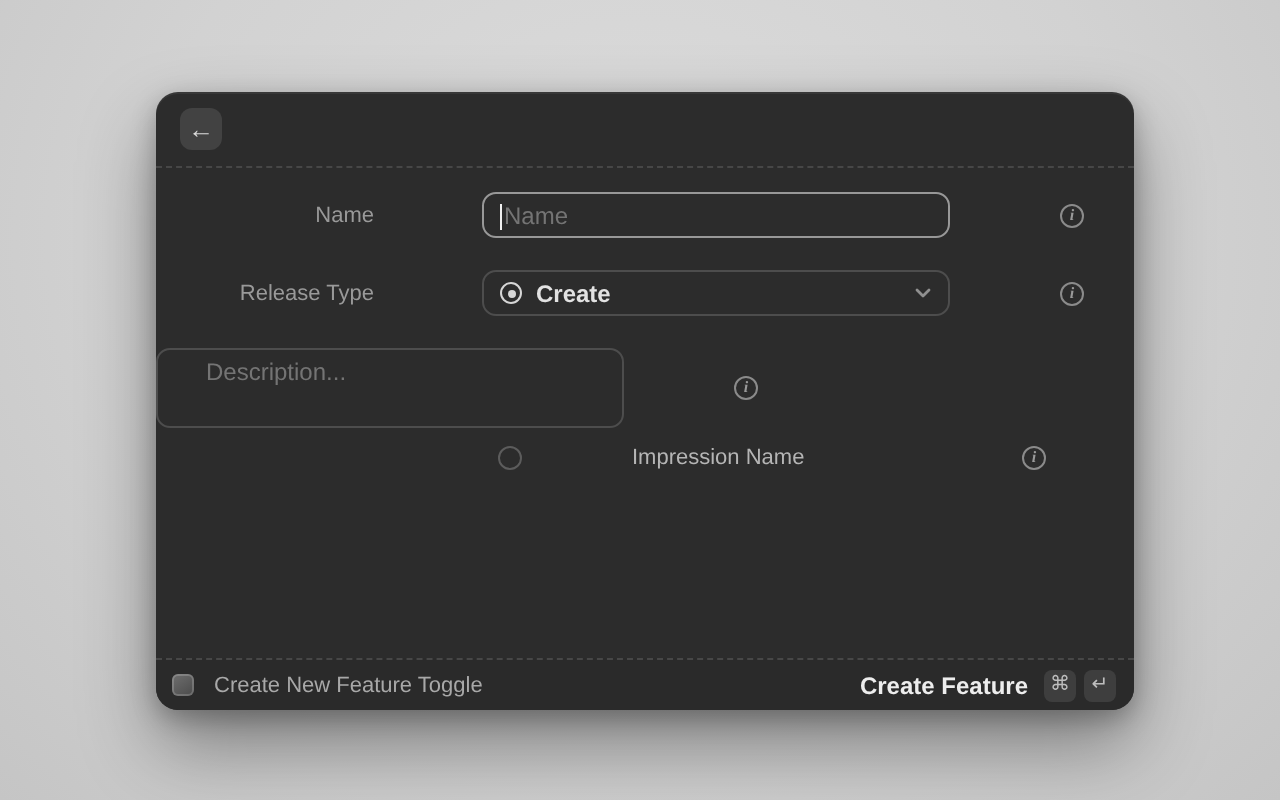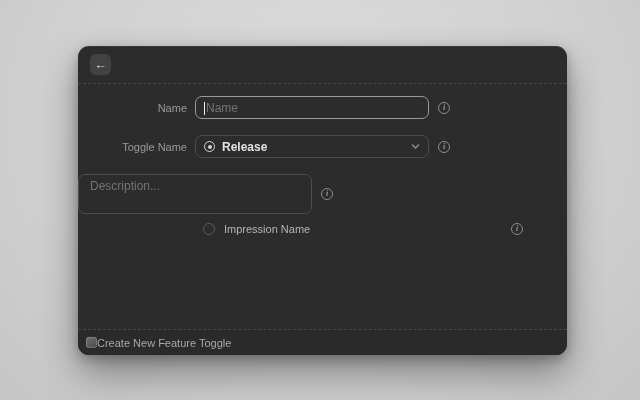--- a/index.html
+++ b/index.html
@@ -26,21 +26,21 @@
   }
   .back-btn {
     width:21px; height:21px; border-radius:6px; background:#424242;
     color:#d9d9d9; font-size:13px; line-height:1;
     display:flex; align-items:center; justify-content:center;
     cursor:pointer; user-select:none;
   }
 
   
   .content { padding-top:12px; }
-  .row { display:flex; align-items:center; margin-bottom:16px; }
+  .row { display:flex; align-items:center; margin-bottom:16px;gap:46px; }
   .row-label {
     width:117px; padding-right:8px; text-align:right;
     font-size:11px; color:#999999; flex:none;
   }
   .field {
     width:234px; height:23px; flex:none;
     border:1px solid #4d4d4d; border-radius:7px;
     display:flex; align-items:center; padding:0 8px;
     position:relative; background:transparent;
   }
@@ -64,21 +64,21 @@
   .release-icon::after {
     content:""; width:4px; height:4px; border-radius:50%; background:#d6d6d6;
   }
   .dropdown-value { font-size:12px; font-weight:600; color:#e2e2e2; flex:1; }
   .chevron { flex:none; width:9px; height:9px; display:block; }
   .chevron svg { display:block; }
 
   .row-desc { align-items:center; margin-bottom:9px; }
   .row-desc .row-label { align-self:flex-start; padding-top:6px; }
   .field.textarea {
-    height:40px; align-items:flex-start; padding:4px 11px;
+    height:40px; align-items:flex-start; padding:4px 24px;
   }
   .field.textarea textarea {
     width:100%; height:100%; background:transparent; border:none; outline:none;
     resize:none; font-family:"Liberation Sans", sans-serif;
     font-size:12px; color:#e8e8e8;
   }
 
   .row-check { margin-bottom:0; }
   .check-spacer { width:125px; flex:none; }
   .checkbox {
@@ -101,21 +101,21 @@
     position:absolute; left:0; right:0; bottom:0; height:26px;
     border-top:1px dashed #474747;
     display:flex; align-items:center; padding:0 9px 0 8px;
     background:#2a2a2a;
   }
   .ext-icon {
     width:11px; height:11px; border-radius:3px; flex:none;
     background:linear-gradient(145deg,#6f6f6f,#4a4a4a);
     box-shadow:inset 0 0 0 1px rgba(255,255,255,0.18);
   }
-  .footer-title { font-size:11px; color:#a8a8a8; }
+  .footer-title { font-size:11px; color:#a8a8a8; margin-left:10px; }
   .footer-action {
     margin-left:auto; display:flex; align-items:center; gap:4px;
     cursor:pointer;
   }
   .action-label { font-size:12px; font-weight:700; color:#ededed; margin-right:4px; }
   .key-badge {
     width:16px; height:16px; border-radius:4px; background:#3e3e3e;
     color:#bdbdbd; font-size:10px; line-height:1;
     display:flex; align-items:center; justify-content:center;
   }
@@ -136,24 +136,24 @@
     <div class="row">
       <div class="row-label">Name</div>
       <div class="field focused">
         <span class="caret"></span>
         <input type="text" placeholder="Name" style="">
       </div>
       <div class="info-badge">i</div>
     </div>
 
     <div class="row">
-      <div class="row-label">Toggle Name</div>
+      <div class="row-label">Release Type</div>
       <div class="field dropdown">
         <span class="release-icon"></span>
-        <span class="dropdown-value">Release</span>
+        <span class="dropdown-value">Create</span>
         <span class="chevron">
           <svg width="9" height="9" viewBox="0 0 9 9">
               <polyline points="1.5,3 4.5,6 7.5,3" fill="none" stroke="#909090" stroke-width="1.4" stroke-linecap="round" stroke-linejoin="round"></polyline>
             </svg>
         </span>
       </div>
       <div class="info-badge">i</div>
     </div>
 
     <div class="row row-desc">
@@ -168,15 +168,20 @@
       <div class="checkbox"></div>
       <div class="check-label">Impression Name</div>
       <div class="info-badge">i</div>
     </div>
 
   </div>
 
   <div class="footer">
     <div class="ext-icon"></div>
     <div class="footer-title">Create New Feature Toggle</div>
+    <div class="footer-action">
+      <span class="action-label">Create Feature</span>
+      <span class="key-badge">⌘</span>
+      <span class="key-badge">↵</span>
+    </div>
   </div>
 
 </div>
 
 </body></html>

